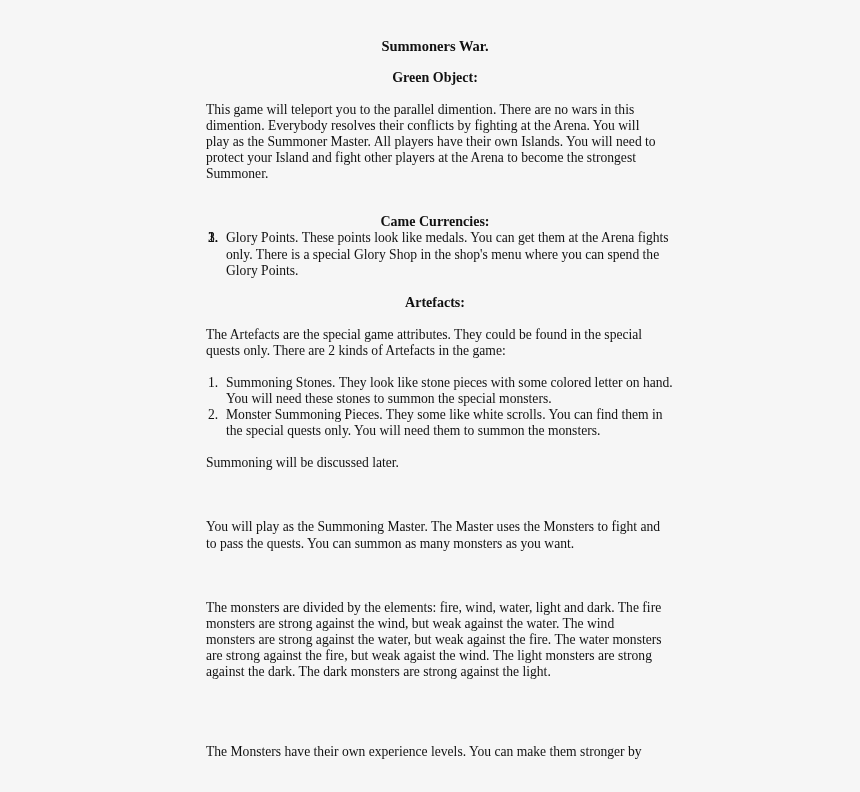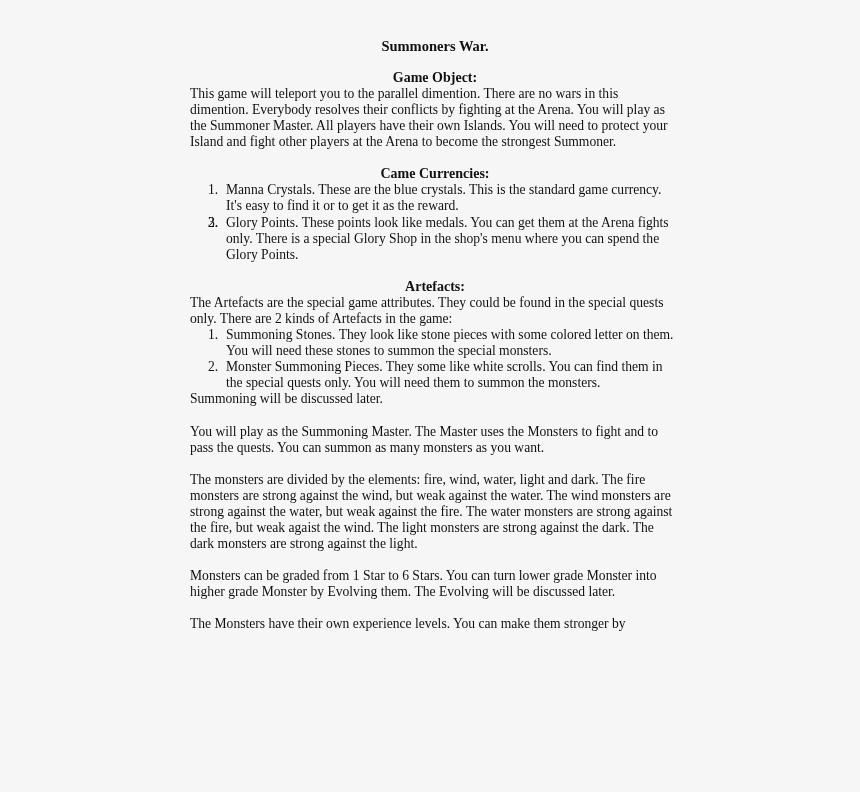--- a/index.html
+++ b/index.html
@@ -8,61 +8,60 @@
     background: #f6f6f6;
     font-family: "Liberation Serif", "DejaVu Serif", serif;
     color: #111;
   }
   .page {
     position: absolute; left: 190px; top: 38px; width: 490px;
     font-size: 13.6px; line-height: 16.1px;
   }
   .title { text-align: center; font-weight: bold; font-size: 14.5px; margin: 0 0 16px 0; line-height: 16px; }
   .heading { text-align: center; font-weight: bold; font-size: 14px; margin: 0; line-height: 16px; }
-  p { margin: 0; }
+  p { margin: 16px; }
   .gap { height: 16px; }
   ol { margin: 0; padding: 0; list-style: none; }
   ol li { position: relative; padding-left: 36px; }
   ol li .num { position: absolute; left: 18px; top: 0; }
 </style>
 </head>
 <body>
 
 <div class="page">
   <div class="title">Summoners War.</div>
 
   <section>
-    <div class="heading">Game Object:</div>
+    <div class="heading">Green Object:</div>
     <p>This game will teleport you to the parallel dimention. There are no wars in this dimention. Everybody resolves their conflicts by fighting at the Arena. You will play as the Summoner Master. All players have their own Islands. You will need to protect your Island and fight other players at the Arena to become the strongest Summoner.</p>
   </section>
   <div class="gap"></div>
 
   <section>
     <div class="heading">Came Currencies:</div>
     <ol>
-      <li><span class="num">1.</span><span>Manna Crystals. These are the blue crystals. This is the standard game currency. It's easy to find it or to get it as the reward.</span></li>
+      <li><span class="num">1.</span></li>
       <li><span class="num">2.</span></li>
       <li><span class="num">3.</span><span>Glory Points. These points look like medals. You can get them at the Arena fights only. There is a special Glory Shop in the shop's menu where you can spend the Glory Points.</span></li>
     </ol>
   </section>
   <div class="gap"></div>
 
   <section>
     <div class="heading">Artefacts:</div>
     <p>The Artefacts are the special game attributes. They could be found in the special quests only. There are 2 kinds of Artefacts in the game:</p>
     <ol>
-      <li><span class="num">1.</span><span>Summoning Stones. They look like stone pieces with some colored letter on them. You will need these stones to summon the special monsters.</span></li>
+      <li><span class="num">1.</span><span>Summoning Stones. They look like stone pieces with some colored letter on hand. You will need these stones to summon the special monsters.</span></li>
       <li><span class="num">2.</span><span>Monster Summoning Pieces. They some like white scrolls. You can find them in the special quests only. You will need them to summon the monsters.</span></li>
     </ol>
     <p>Summoning will be discussed later.</p>
   </section>
   <div class="gap"></div>
 
   <section>
     <p>You will play as the Summoning Master. The Master uses the Monsters to fight and to pass the quests. You can summon as many monsters as you want.</p>
     <div class="gap"></div>
     <p>The monsters are divided by the elements: fire, wind, water, light and dark. The fire monsters are strong against the wind, but weak against the water. The wind monsters are strong against the water, but weak against the fire. The water monsters are strong against the fire, but weak agaist the wind. The light monsters are strong against the dark. The dark monsters are strong against the light.</p>
     <div class="gap"></div>
-    <p>Monsters can be graded from 1 Star to 6 Stars. You can turn lower grade Monster into higher grade Monster by Evolving them. The Evolving will be discussed later.</p>
     <div class="gap"></div>
     <p>The Monsters have their own experience levels. You can make them stronger by</p>
   </section>
 </div>
 
 </body></html>

